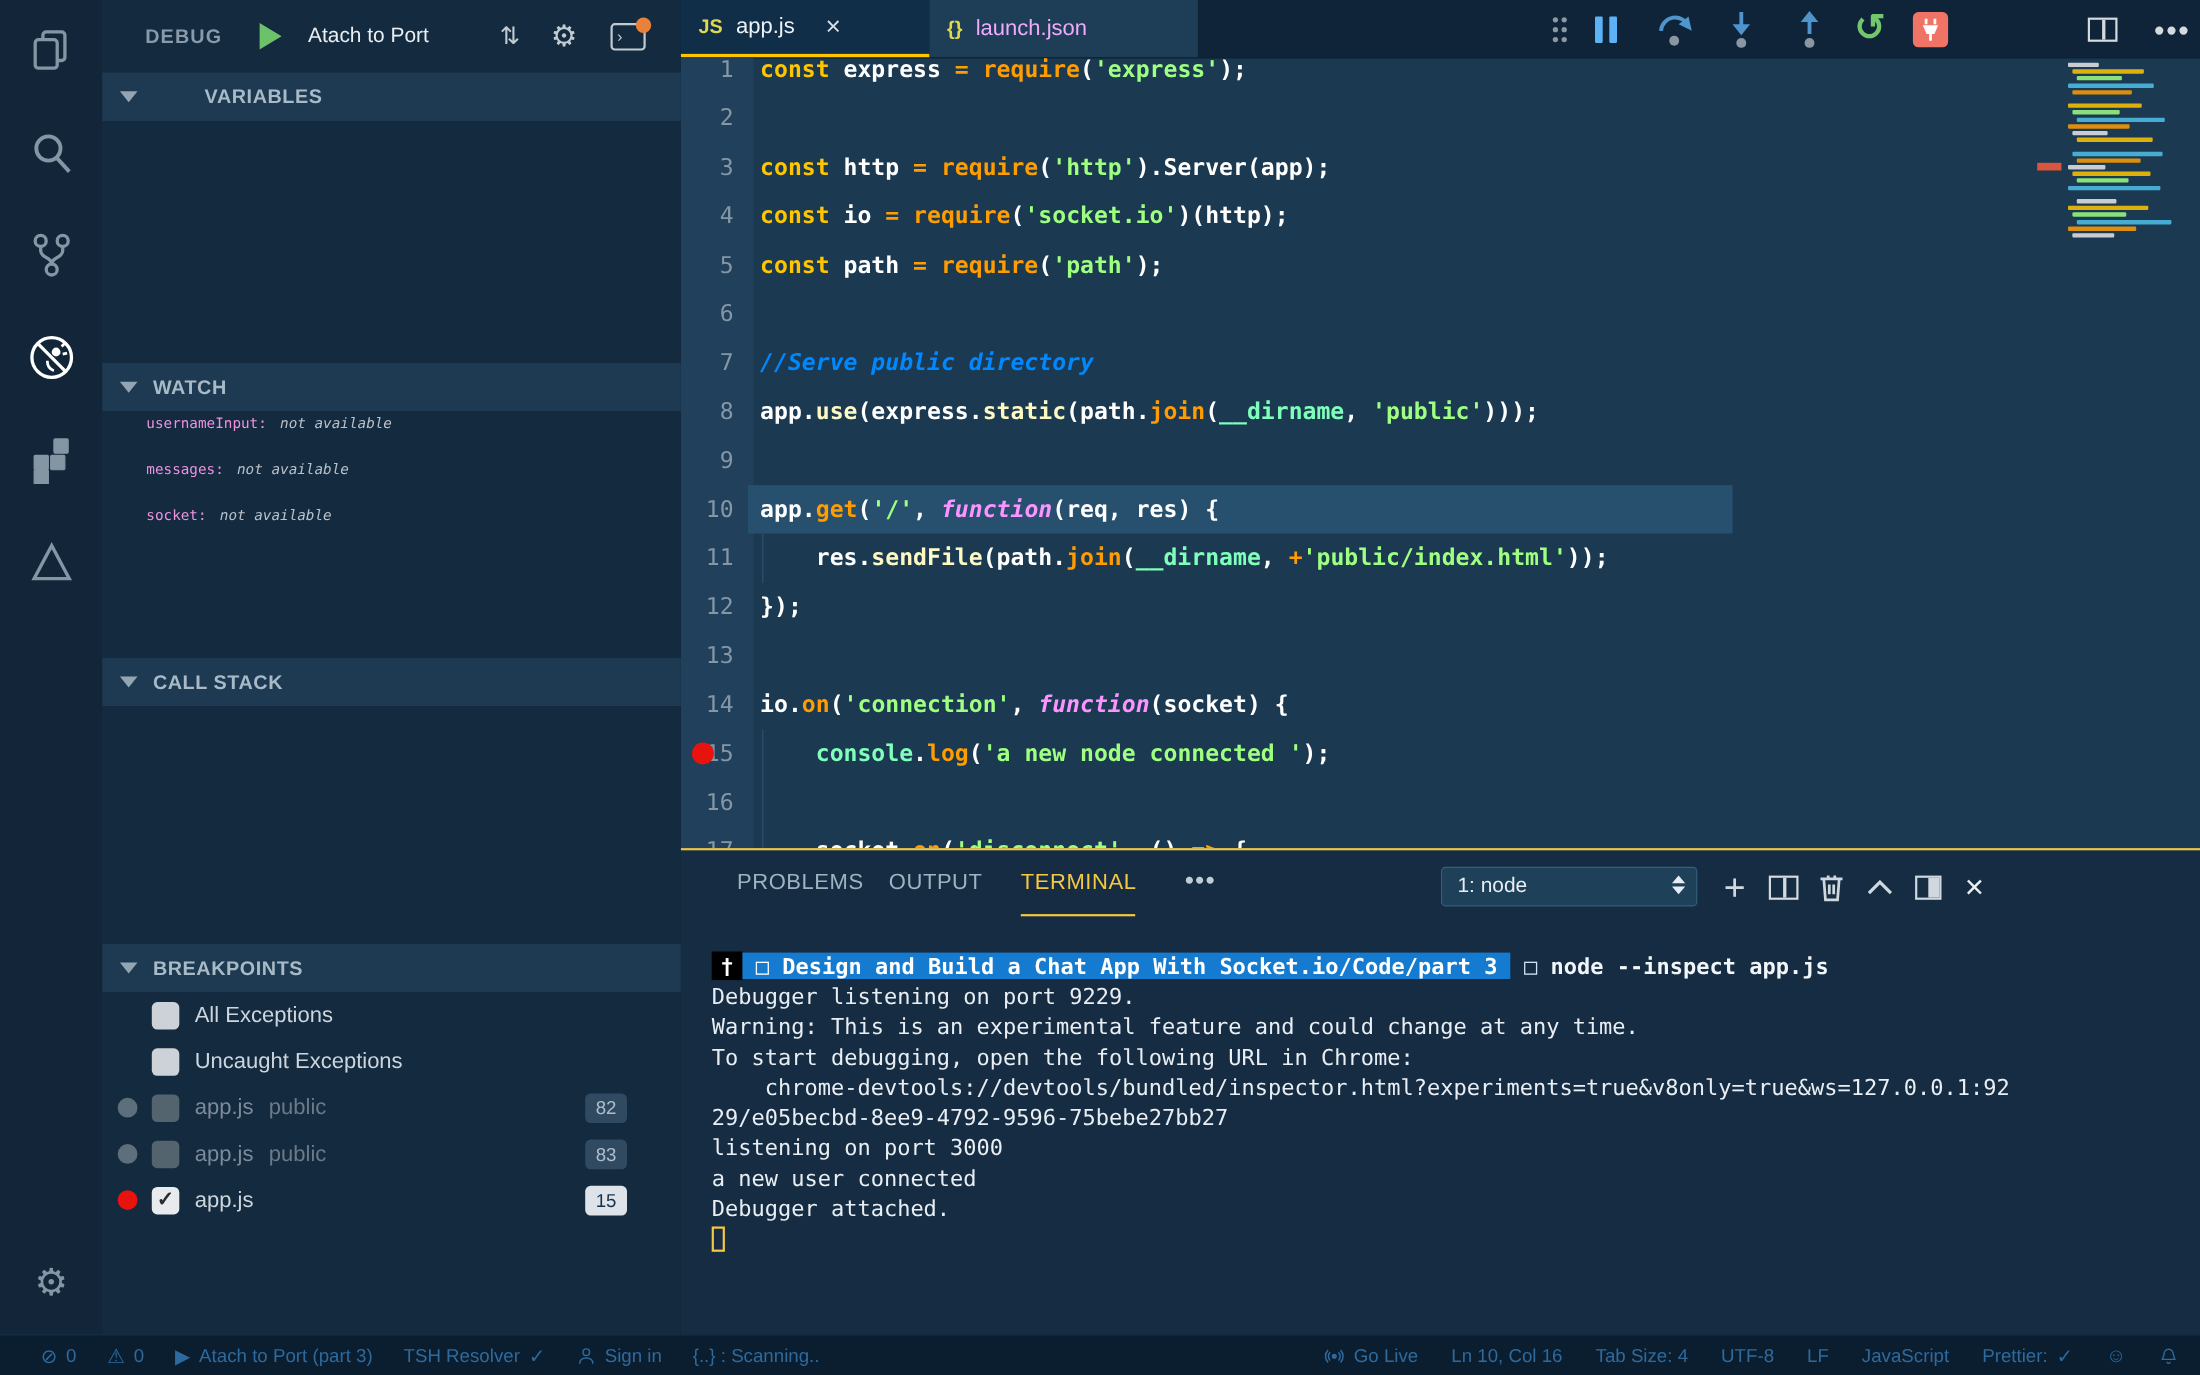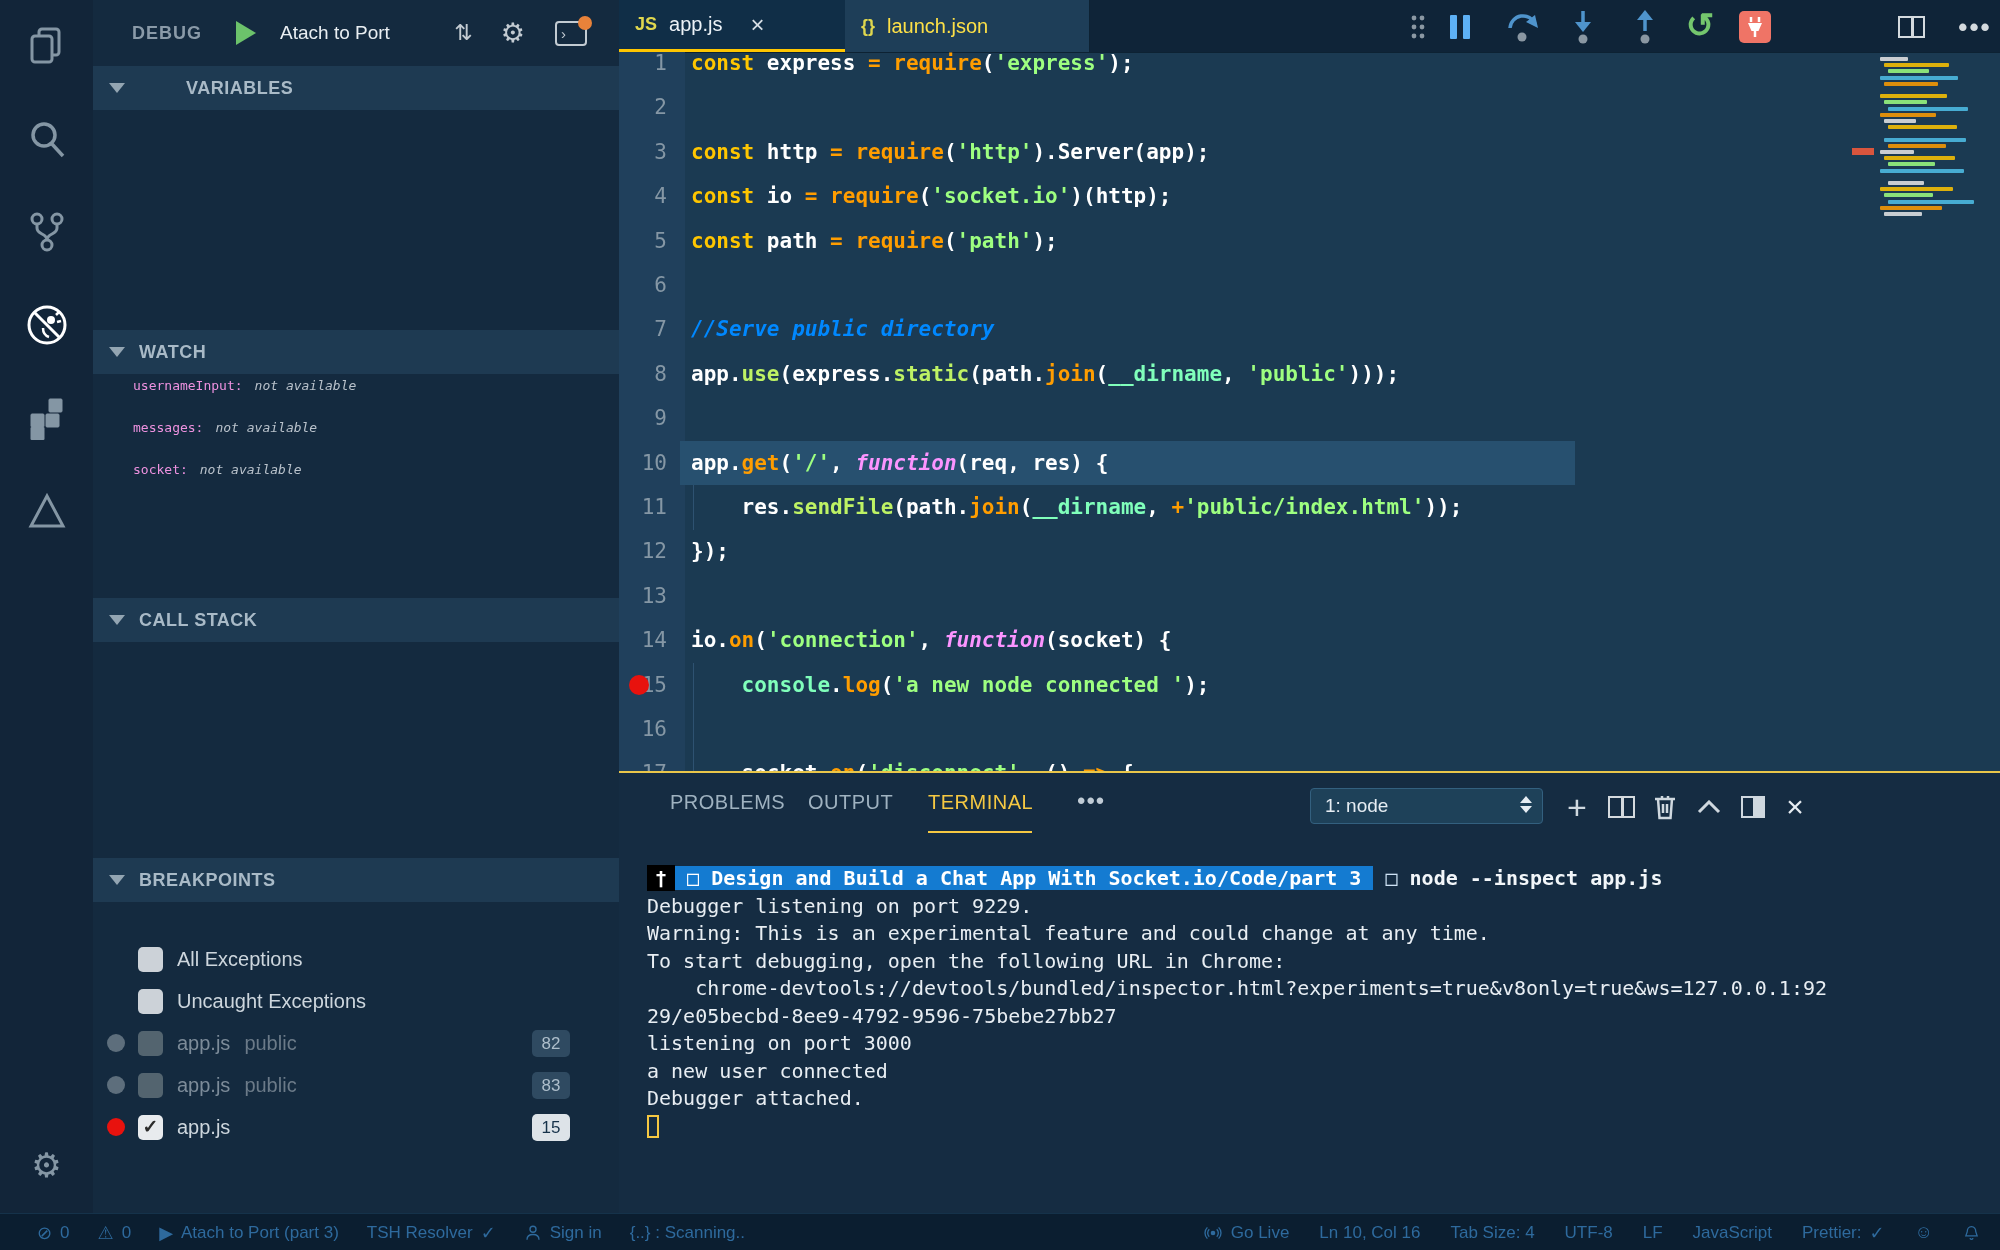--- a/index.html
+++ b/index.html
@@ -47,41 +47,41 @@
   .bp-row.active-bp .bp-badge{background:#dde3e8;color:#16324a;}
 
   
   #editor{left:619px;top:0;width:1381px;height:771px;background:#1b3a52;}
   #tab-strip{position:absolute;top:0;left:0;width:100%;height:52px;background:#0f2438;border-bottom:1px solid #0d2233;}
   .tab{position:absolute;top:0;height:52px;display:flex;align-items:center;box-sizing:border-box;}
   .tab.active{background:#102e47;border-bottom:3px solid #ffc600;}
   .tab.inactive{background:#1e3e58;border-right:1px solid #0d2233;}
   .tab-icon{font-size:18px;font-weight:bold;color:#dfd74e;margin-left:16px;}
   .tab-label{font-size:20px;margin-left:12px;color:#ecf2f7;}
-  .tab.inactive .tab-label{color:#fde047;text-align:center;}
+  .tab.inactive .tab-label{color:#f0abfc;text-align:center;}
   .tab-close{margin-left:28px;color:#d7dee5;font-size:24px;line-height:24px;}
 
   .dbgbar-item{position:absolute;top:9px;width:36px;height:36px;display:flex;align-items:center;justify-content:center;}
   .pause-bars span{display:inline-block;width:7px;height:24px;background:#5db1f5;margin:0 3px;border-radius:1px;}
   .restart-glyph{color:#74c66d;font-size:34px;font-weight:bold;line-height:34px;transform:translateY(-2px);}
   .disconnect-box{width:32px;height:32px;background:#ef7466;border-radius:5px;display:flex;align-items:center;justify-content:center;}
   .split-icon{width:27px;height:22px;border:2.5px solid #d4dade;box-sizing:border-box;position:relative;}
   .split-icon::after{content:"";position:absolute;left:50%;top:0;width:2.5px;height:100%;background:#d4dade;}
   .ellipsis{color:#d4dade;font-size:26px;letter-spacing:2px;font-weight:bold;}
 
   #code-area{position:absolute;top:52px;left:0;right:0;bottom:0;overflow:hidden;font-family:"DejaVu Sans Mono",monospace;font-size:21px;font-weight:600;}
   #gutter-bg{position:absolute;top:0;left:0;width:66px;height:100%;background:#20405c;}
   .cl{position:absolute;left:0;right:0;height:44px;line-height:44px;white-space:pre;}
   .num{position:absolute;left:0;width:48px;text-align:right;color:#8597a5;font-weight:400;}
   .lc{position:absolute;left:72px;}
   .tk-p{color:#ffffff;}
   .tk-kw{color:#ffc600;}
   .tk-op{color:#ff9d00;}
   .tk-bfn{color:#ff9d00;}
-  .tk-fn{color:#bef264;}
+  .tk-fn{color:#fef9c3;}
   .tk-str{color:#9eff80;}
   .tk-cmt{color:#0088ff;font-style:italic;}
   .tk-kw2{color:#fb94ff;font-style:italic;}
   .tk-sp{color:#80ffbb;}
   #current-line{position:absolute;left:61px;width:895px;height:44px;background:#27506f;}
   .gutter-bp{position:absolute;left:10px;width:20px;height:20px;border-radius:50%;background:#e8120e;}
   .indent-guide{position:absolute;width:1px;background:#2e5271;left:74px;}
   #minimap{position:absolute;top:5px;width:106px;height:168px;}
   .mm-bar{position:absolute;height:4px;border-radius:1px;opacity:.85;}
   #overview-marker{position:absolute;width:22px;height:7px;background:#d9553d;}
@@ -210,21 +210,21 @@
     <div class="section-header" style="top:598px;">
       <span class="twistie"></span>
       <span>CALL STACK</span>
     </div>
     <div class="section-body" style="top:642px;height:216px;"></div>
 
     <div class="section-header" style="top:858px;">
       <span class="twistie"></span>
       <span>BREAKPOINTS</span>
     </div>
-    <div class="section-body" id="bp-body" style="top:902px;height:311px;margin-top:36px;">
+    <div class="section-body" id="bp-body" style="top:902px;height:311px;">
         <div class="bp-row" style="top: 0px;">
           <span class="cb empty"></span>
           <span class="bp-label">All Exceptions</span>
         </div>
         <div class="bp-row" style="top: 42px;">
           <span class="cb empty"></span>
           <span class="bp-label">Uncaught Exceptions</span>
         </div>
         <div class="bp-row dim" style="top: 84px;">
           <span class="bp-dot gray"></span>

